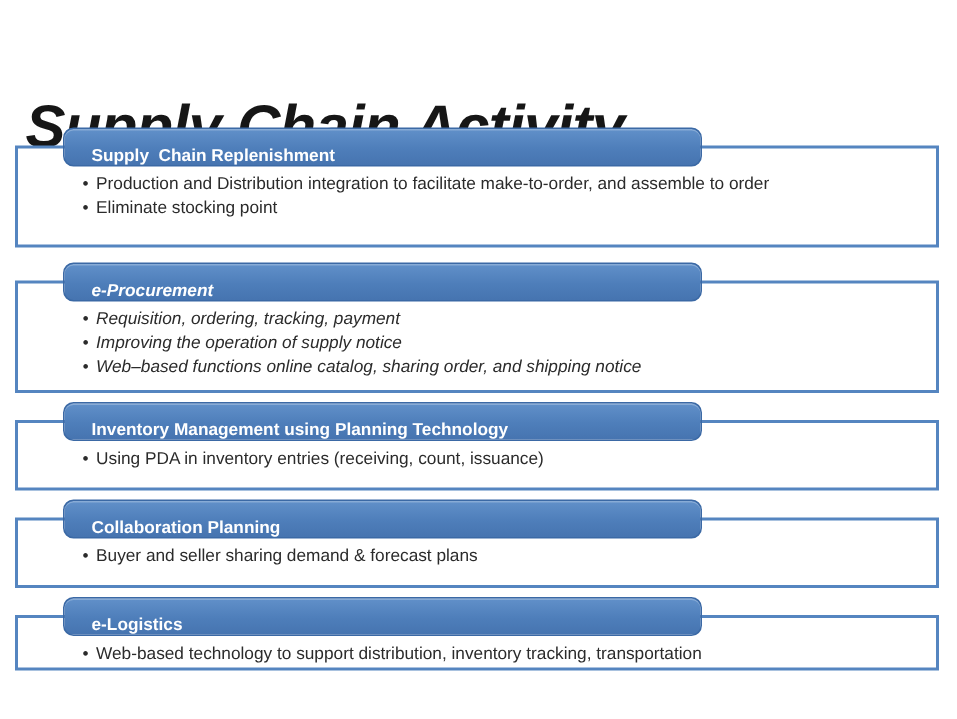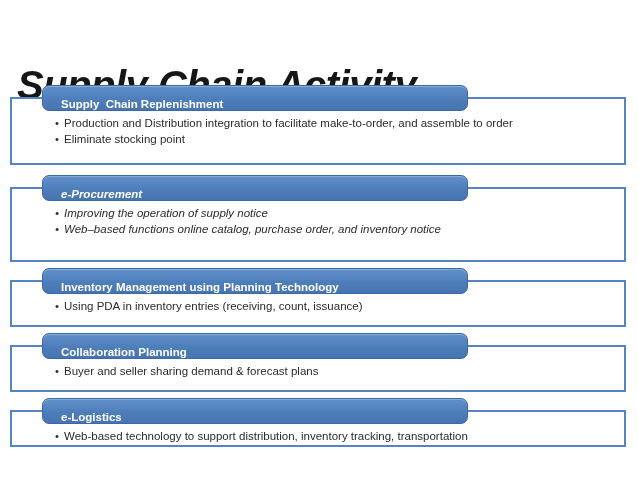--- a/index.html
+++ b/index.html
@@ -100,22 +100,23 @@
           <li class="bullet">Eliminate stocking point</li>
         </ul>
   </section>
 
   <section class="panel">
     <div class="box"></div>
     <div class="bar">
       <span class="bar-label">e-Procurement</span>
     </div>
     <ul class="bullets">
+          <li class="bullet">Requisition, ordering, tracking, payment</li>
           <li class="bullet">Improving the operation of supply notice</li>
-          <li class="bullet">Web–based functions online catalog, purchase order, and inventory notice</li>
+          <li class="bullet">Web–based functions online catalog, sharing order, and shipping notice</li>
         </ul>
   </section>
 
   <section class="panel">
     <div class="box"></div>
     <div class="bar">
       <span class="bar-label">Inventory Management using Planning Technology</span>
     </div>
     <ul class="bullets">
           <li class="bullet">Using PDA in inventory entries (receiving, count, issuance)</li>

